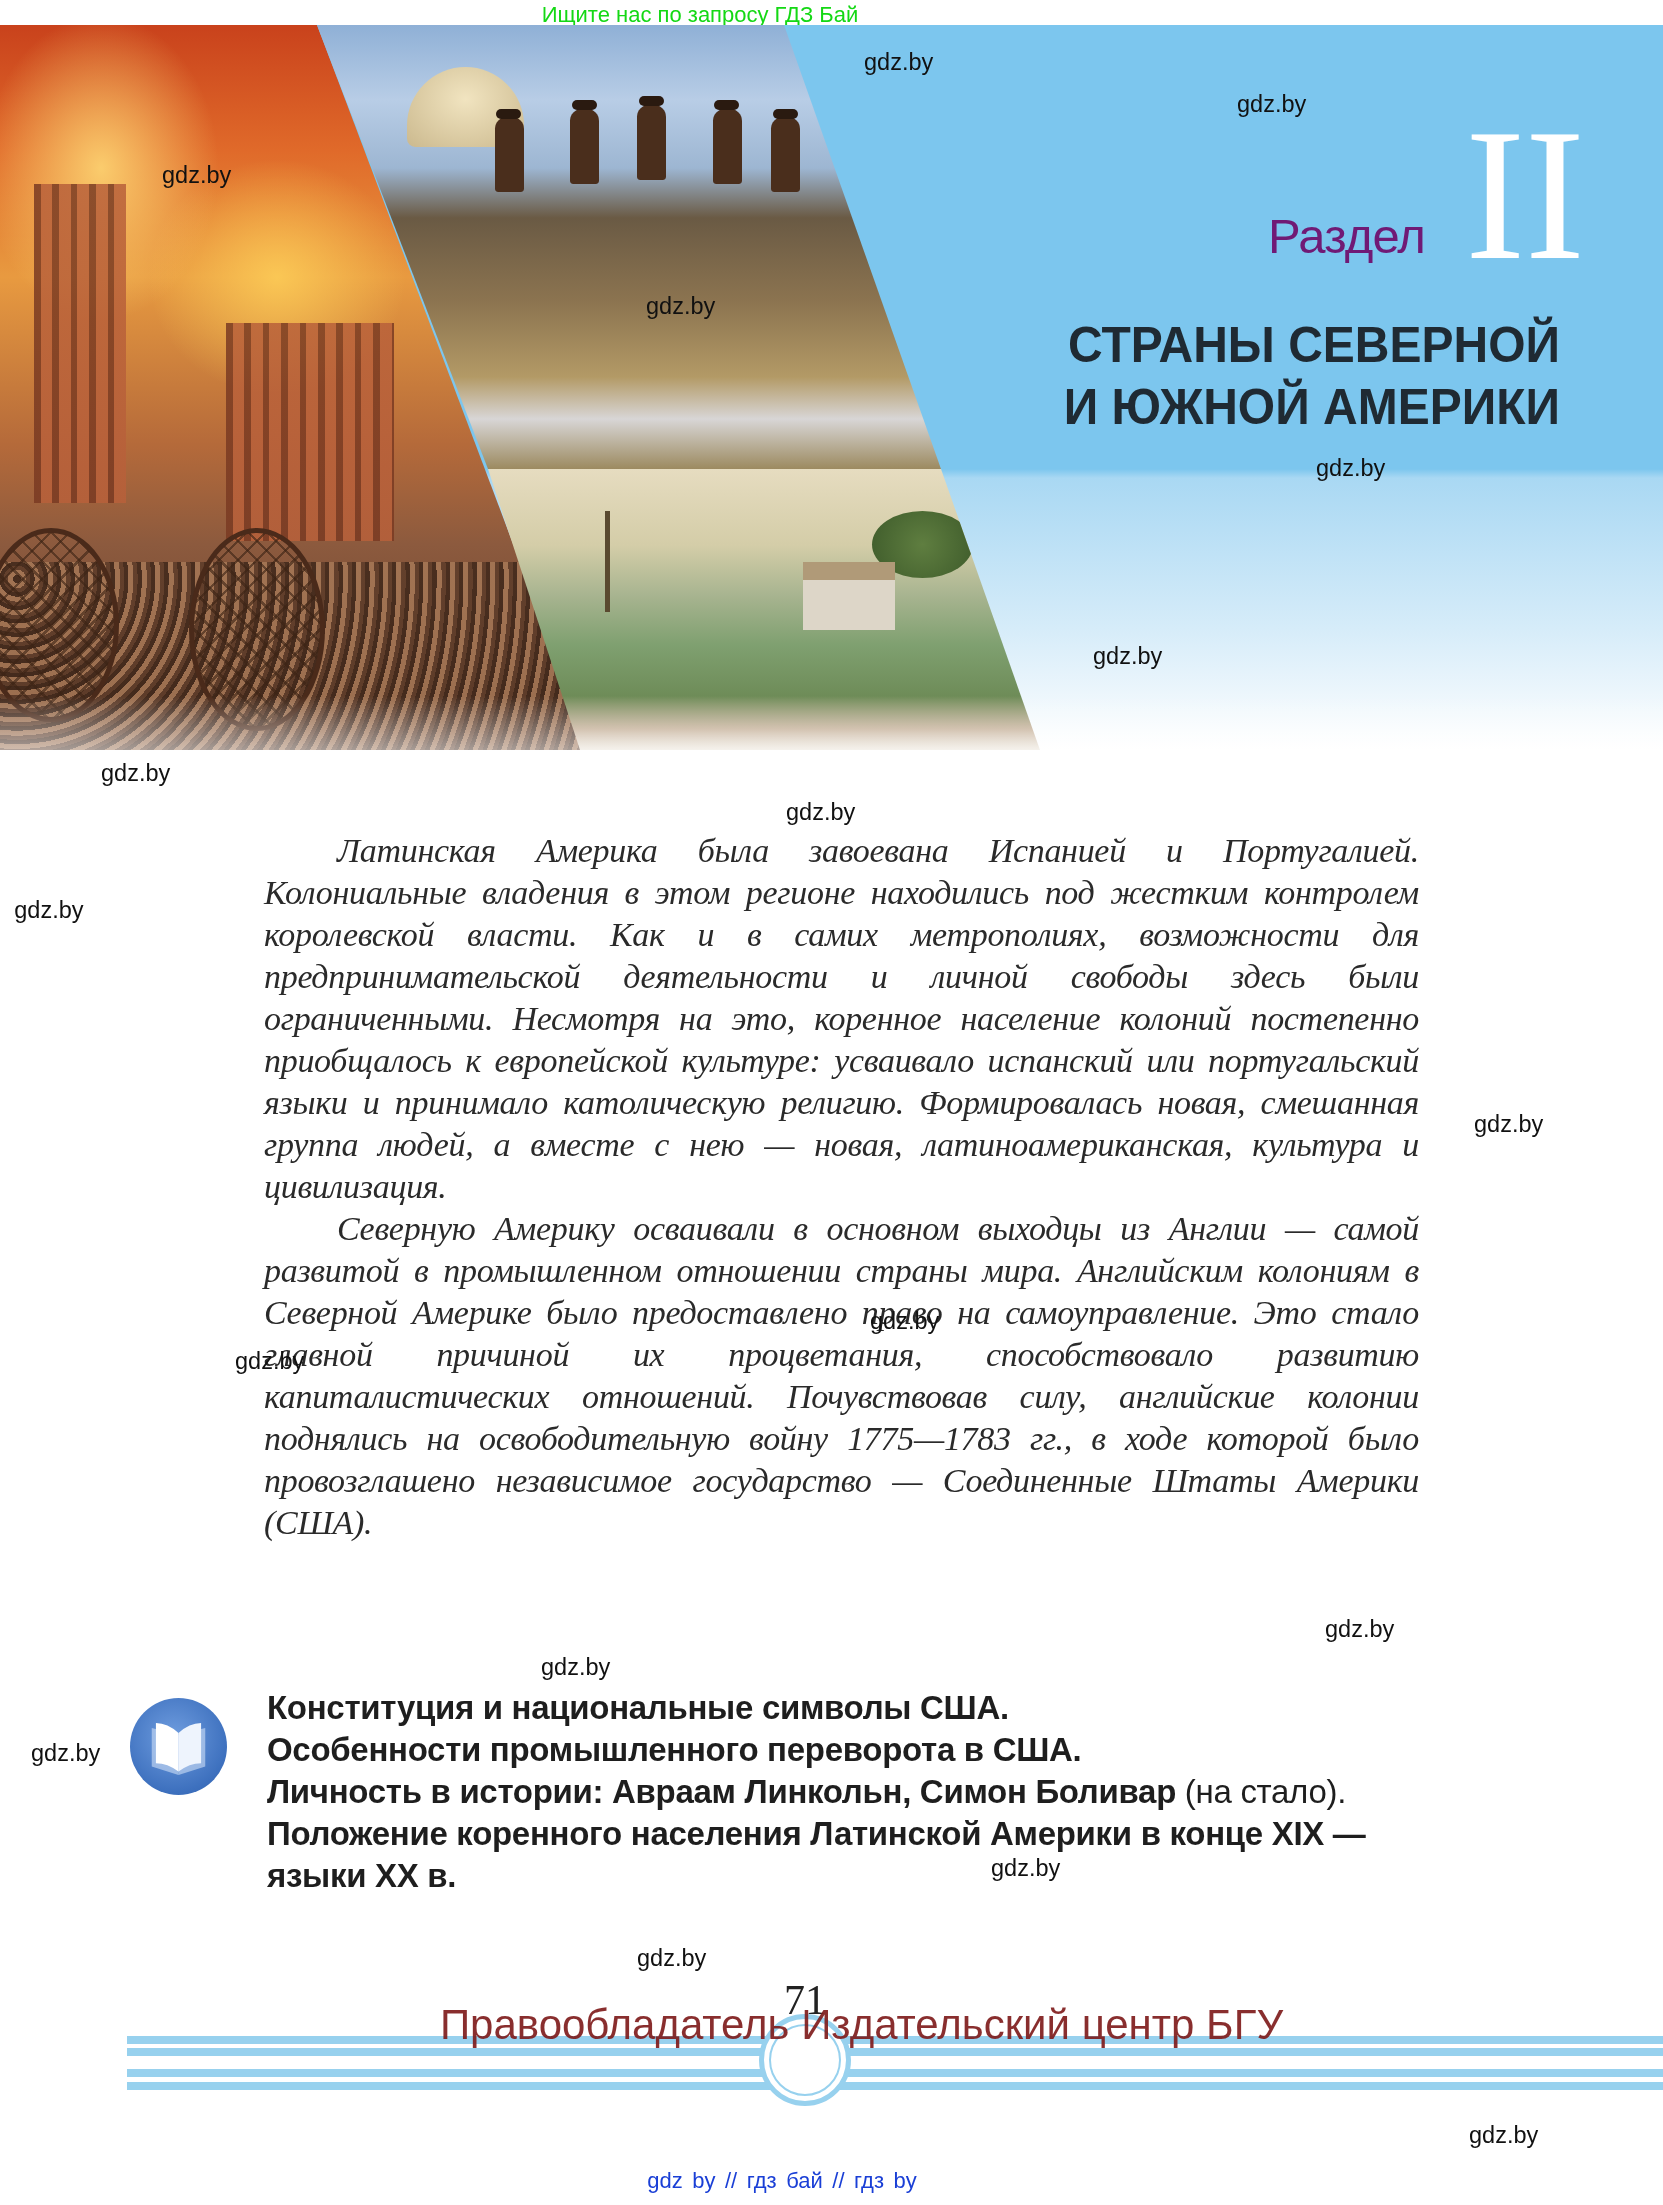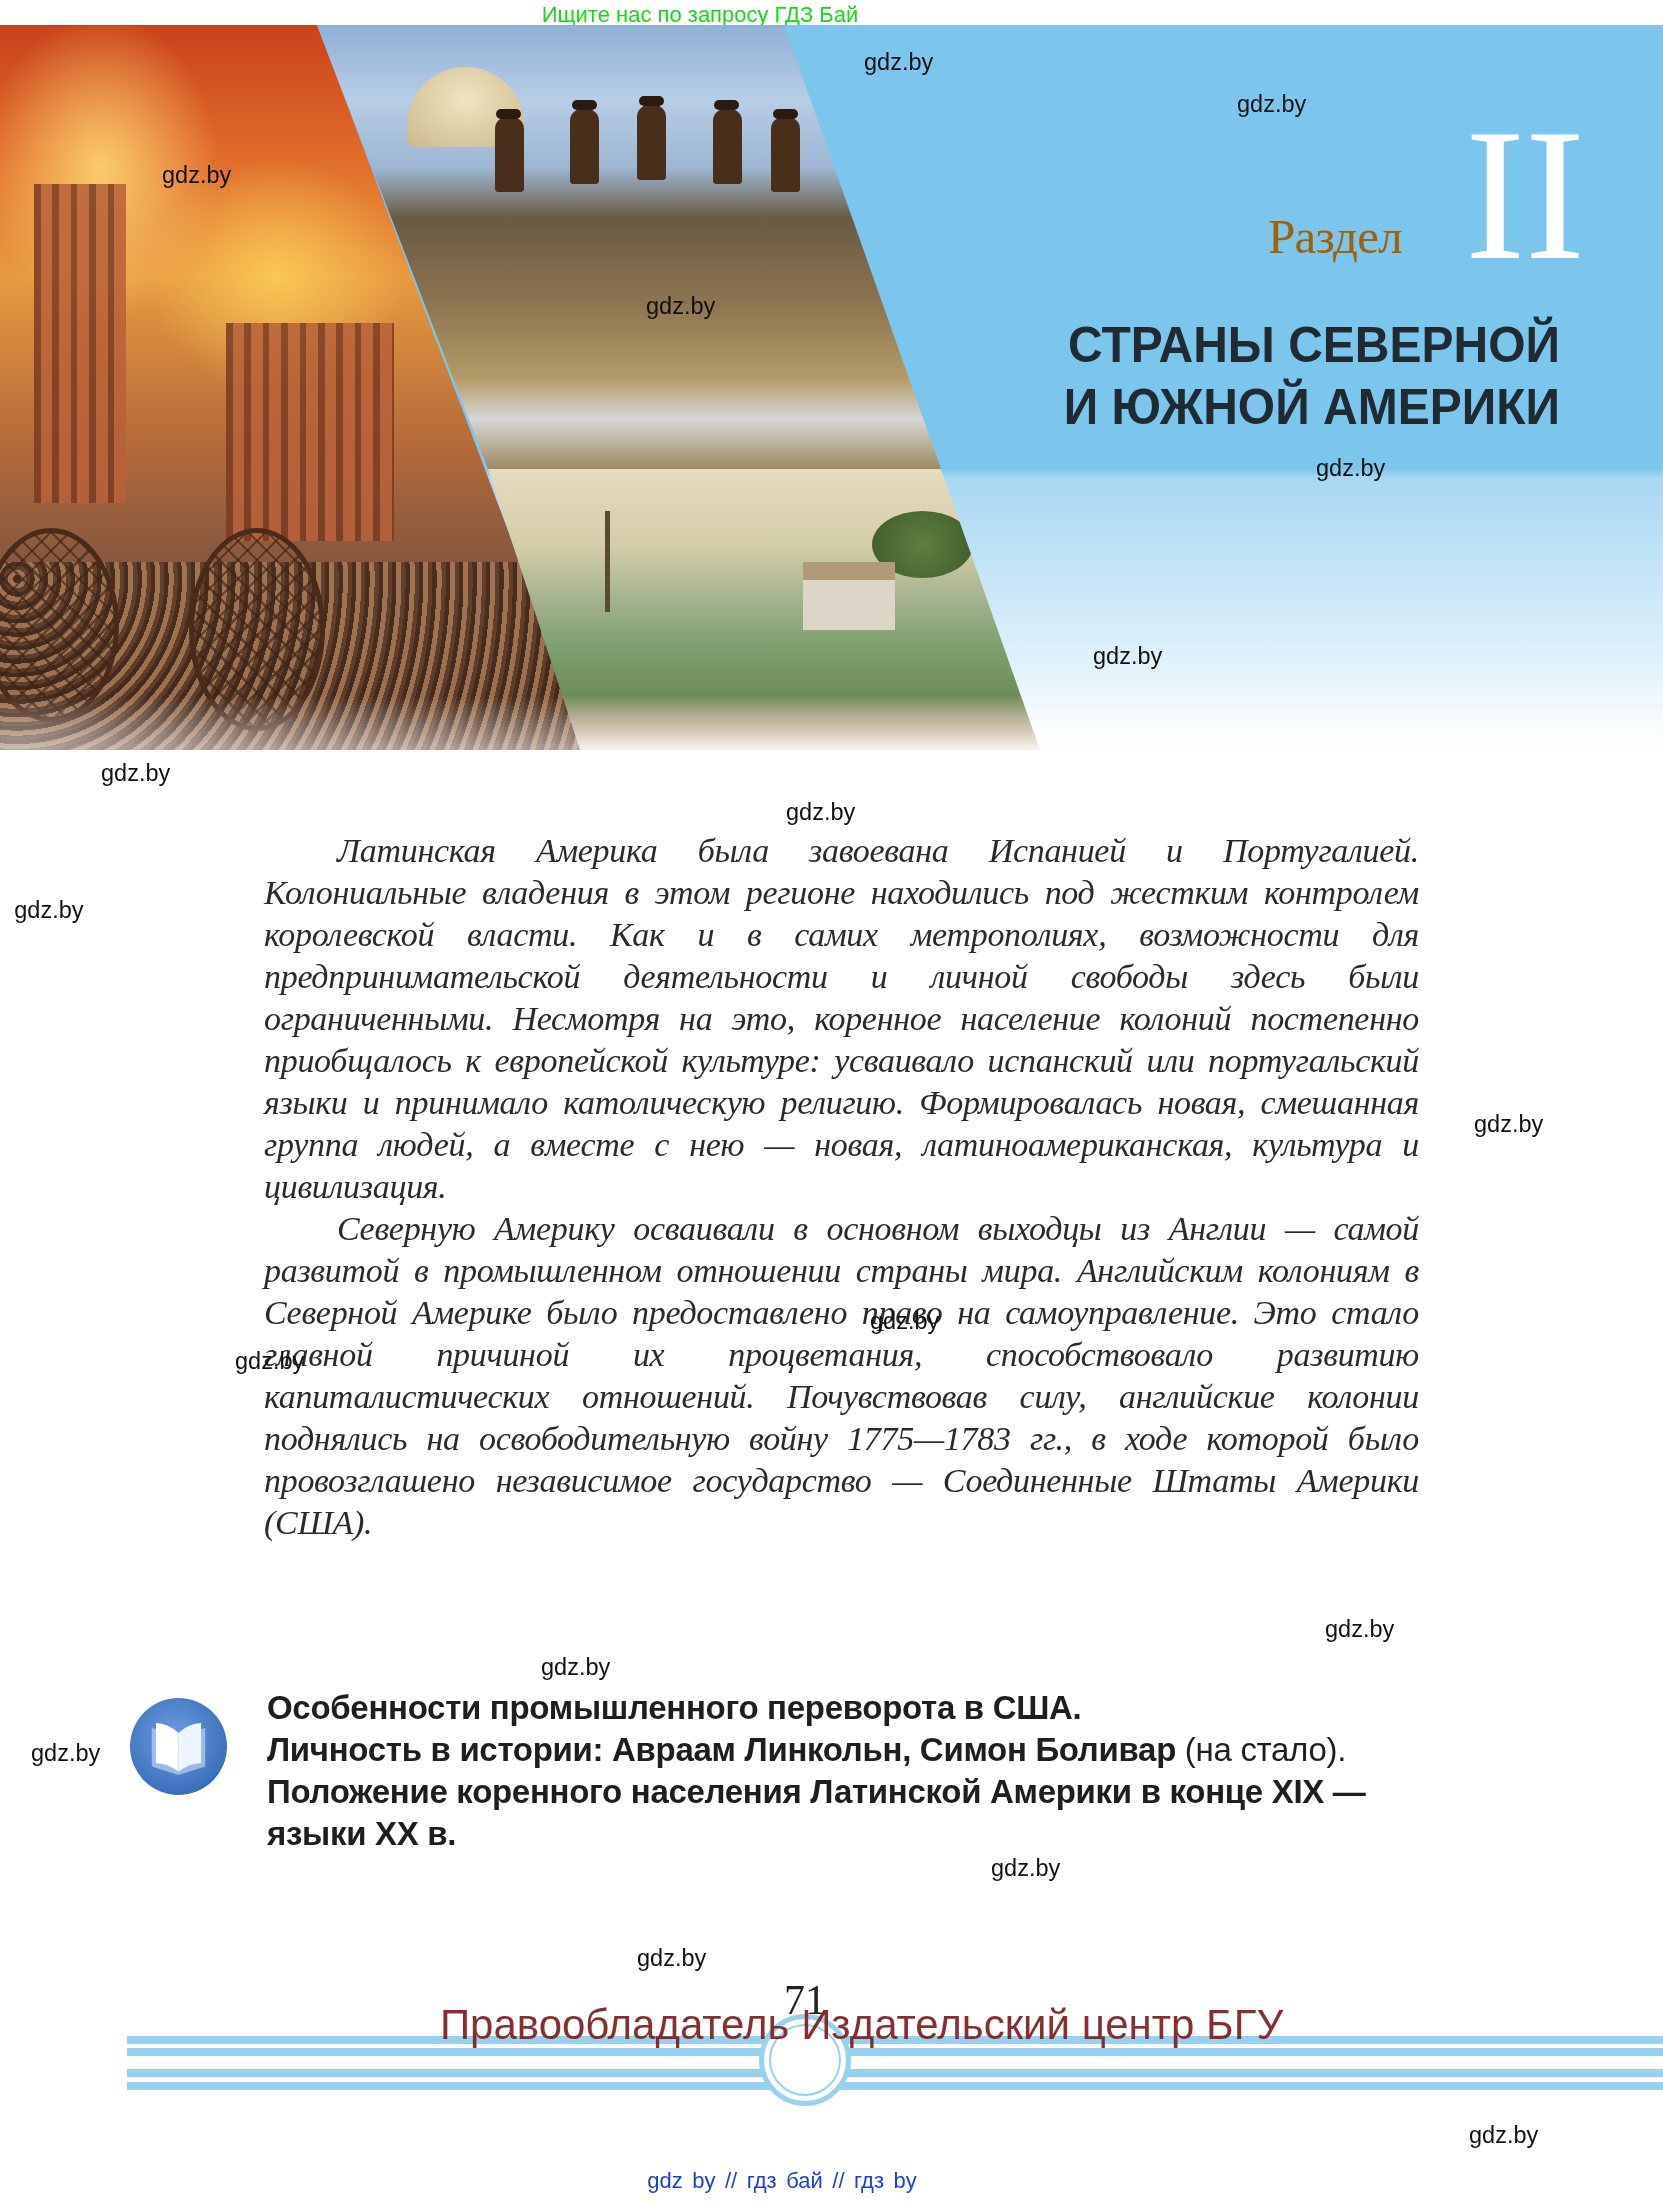--- a/index.html
+++ b/index.html
@@ -66,22 +66,22 @@
   }
   .img-farm .tree {
     position: absolute; left: 872px; top: 486px; width: 101px; height: 67px; border-radius: 50%;
     background: radial-gradient(circle, #5f7e40, #3d5a2a);
   }
   .fade-bottom {
     position: absolute; left: 0; top: 671px; width: 1664px; height: 55px;
     background: linear-gradient(to bottom, rgba(255,255,255,0), rgba(255,255,255,0.55));
   }
   .razdel {
-    position: absolute; left: 1268px; top: 183px; font-size: 49px; color: #a16207;
-    font-family: Liberation Serif, serif; letter-spacing: -0.8px;
+    position: absolute; left: 1268px; top: 183px; font-size: 49px; color: #701a75;
+    font-family: Liberation Sans, sans-serif; letter-spacing: -0.8px;
   }
   .roman {
     position: absolute; left: 1462px; top: 75px; font-size: 189px; line-height: 189px; color: #ffffff;
     font-family: "Liberation Serif", serif; transform: scaleX(0.95);
   }
   .section-title {
     position: absolute; right: 104px; top: 289px; text-align: right;
     font-size: 50px; line-height: 62px; font-weight: bold; color: #1f2a33;
     font-family: "Liberation Sans", sans-serif; transform-origin: right top; transform: scaleX(0.96);
   }
@@ -180,20 +180,21 @@
 <div class="book-icon">
   <svg width="97" height="97" viewBox="0 0 116 116">
     <path d="M26 36 L26 82 L58 92 L58 44 Z" fill="#cfe0f7" opacity="0.6"></path>
     <path d="M90 36 L90 82 L58 92 L58 44 Z" fill="#cfe0f7" opacity="0.6"></path>
     <path d="M31 30 Q45 30 58 42 L58 88 Q45 78 31 78 Z" fill="#ffffff"></path>
     <path d="M85 30 Q71 30 58 42 L58 88 Q71 78 85 78 Z" fill="#eef4fd"></path>
   </svg>
 </div>
 
 <div class="topics">
+  <span class="item"><span>Конституция и национальные символы США.</span></span>
   <span class="item"><span>Особенности промышленного переворота в США.</span></span>
   <span class="item"><span>Личность в истории: Авраам Линкольн, Симон Боливар</span><span class="note"> (на стало).</span></span>
   <span class="item"><span>Положение коренного населения Латинской Америки в конце XIX —</span></span>
   <span class="item"><span>языки XX в.</span></span>
 </div>
 
 <div class="stripe" style="top:2036px;"></div>
 <div class="stripe" style="top:2048px;"></div>
 <div class="stripe" style="top:2069px;"></div>
 <div class="stripe" style="top:2082px;"></div>

